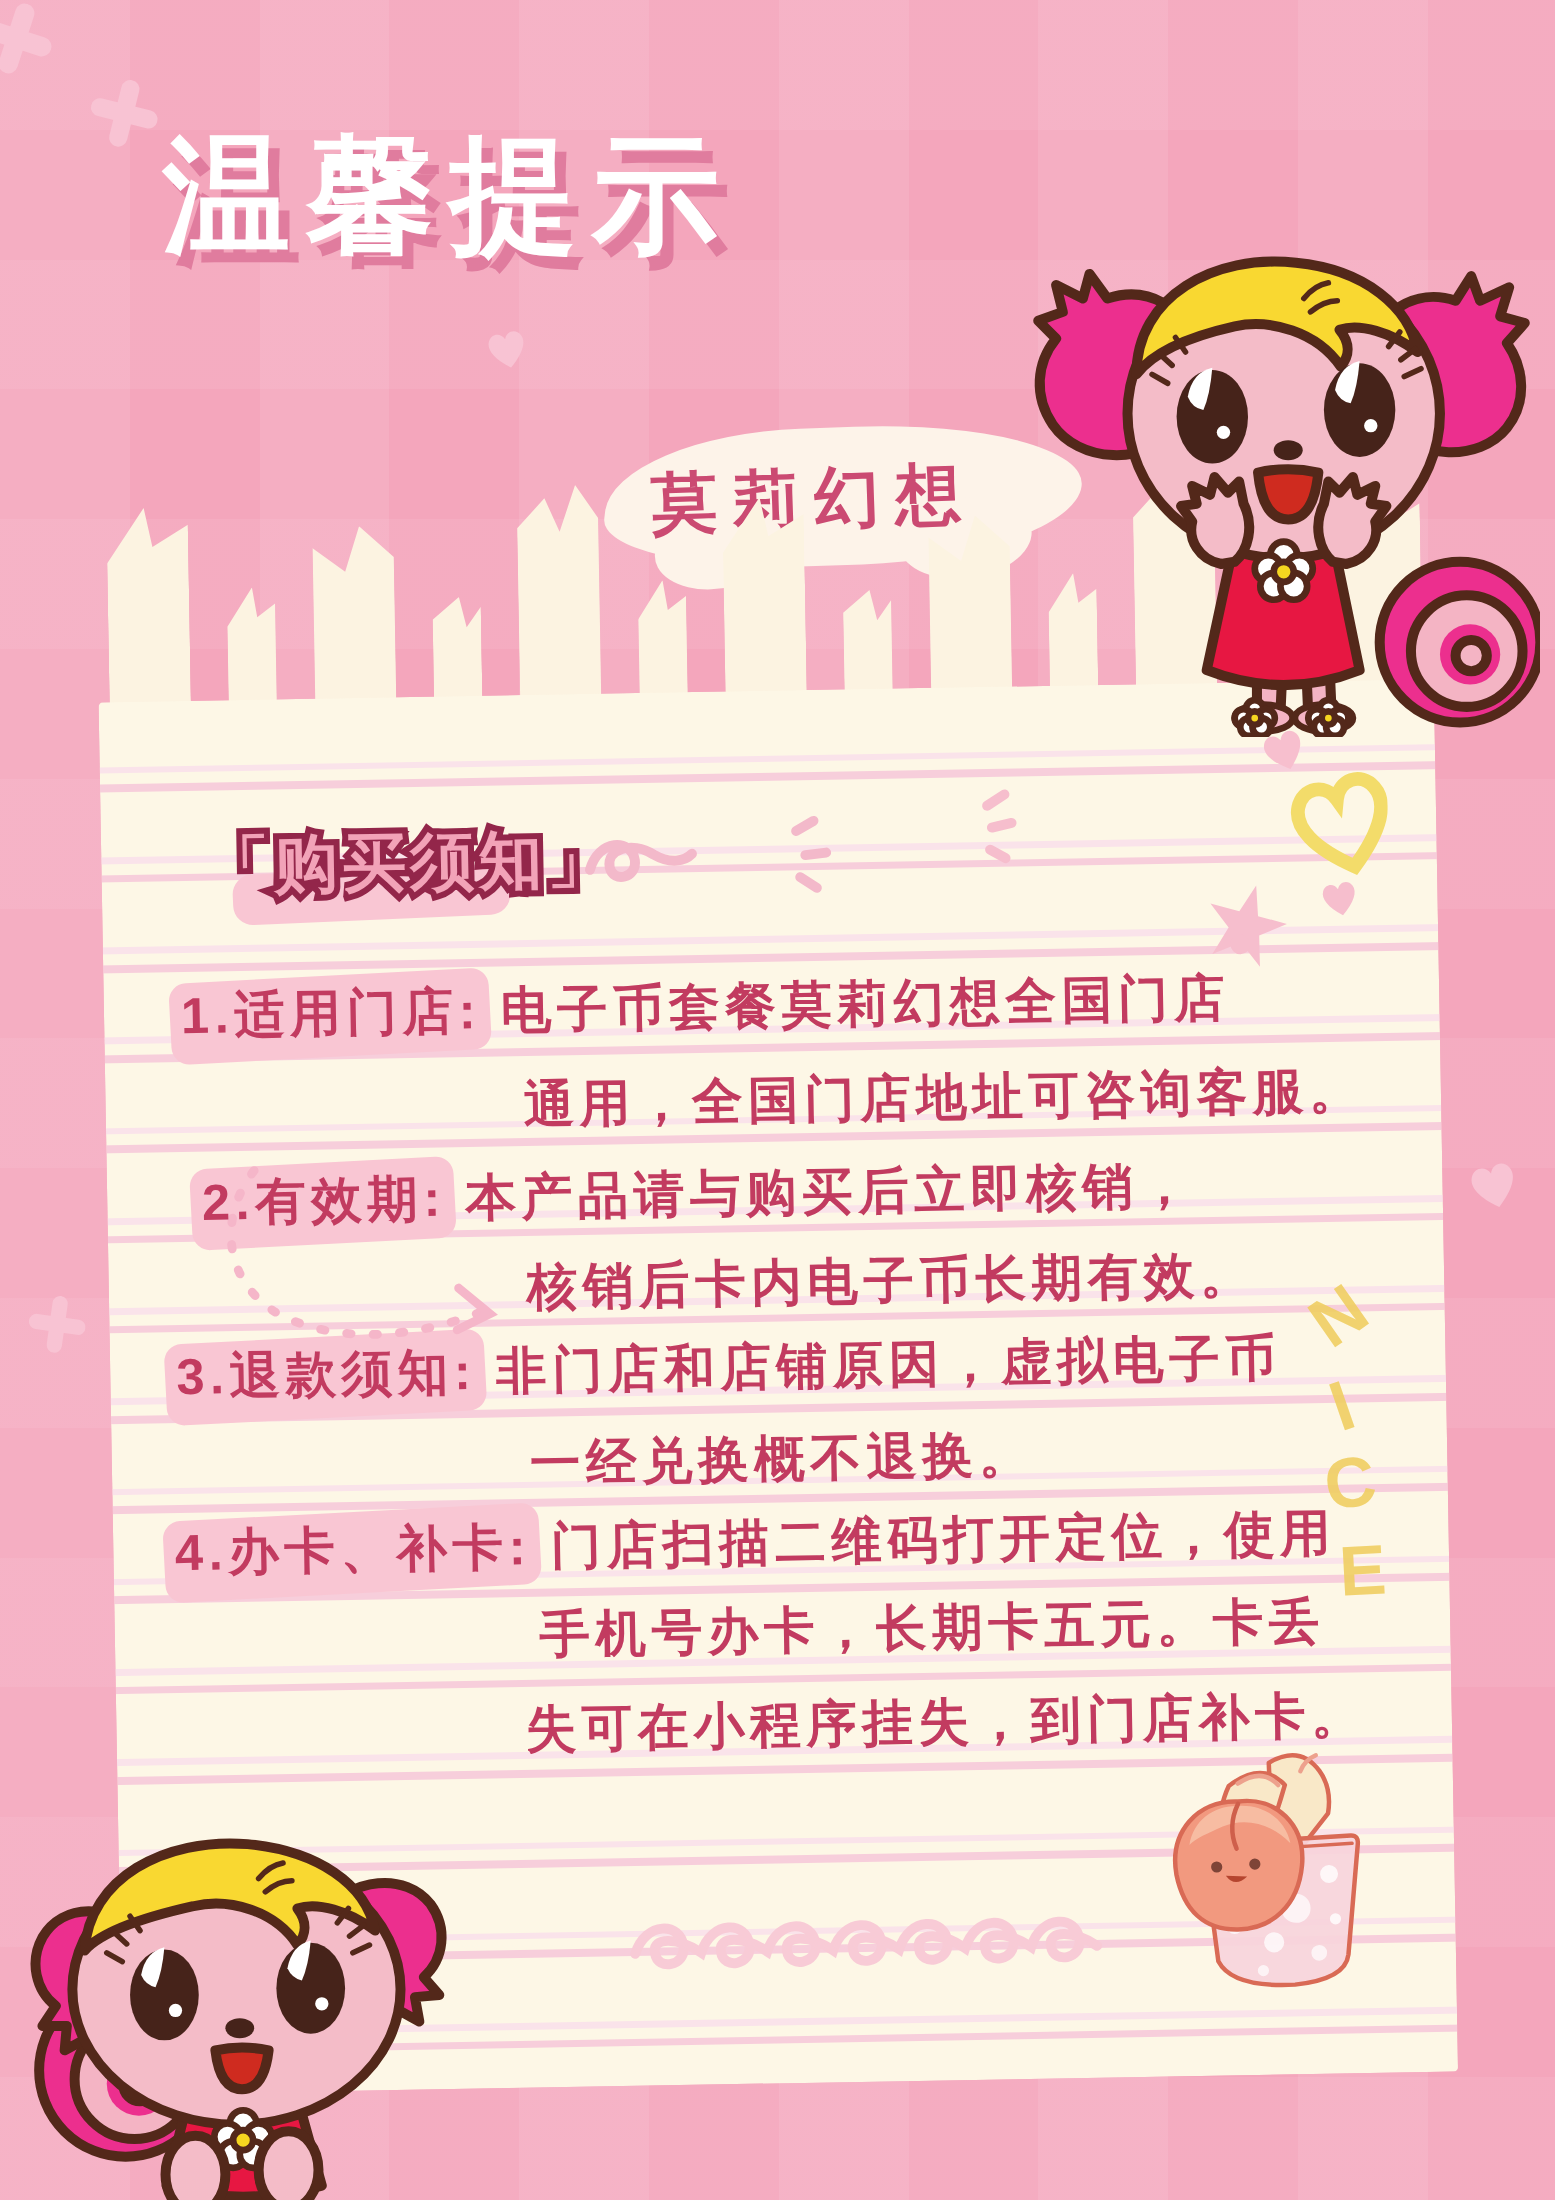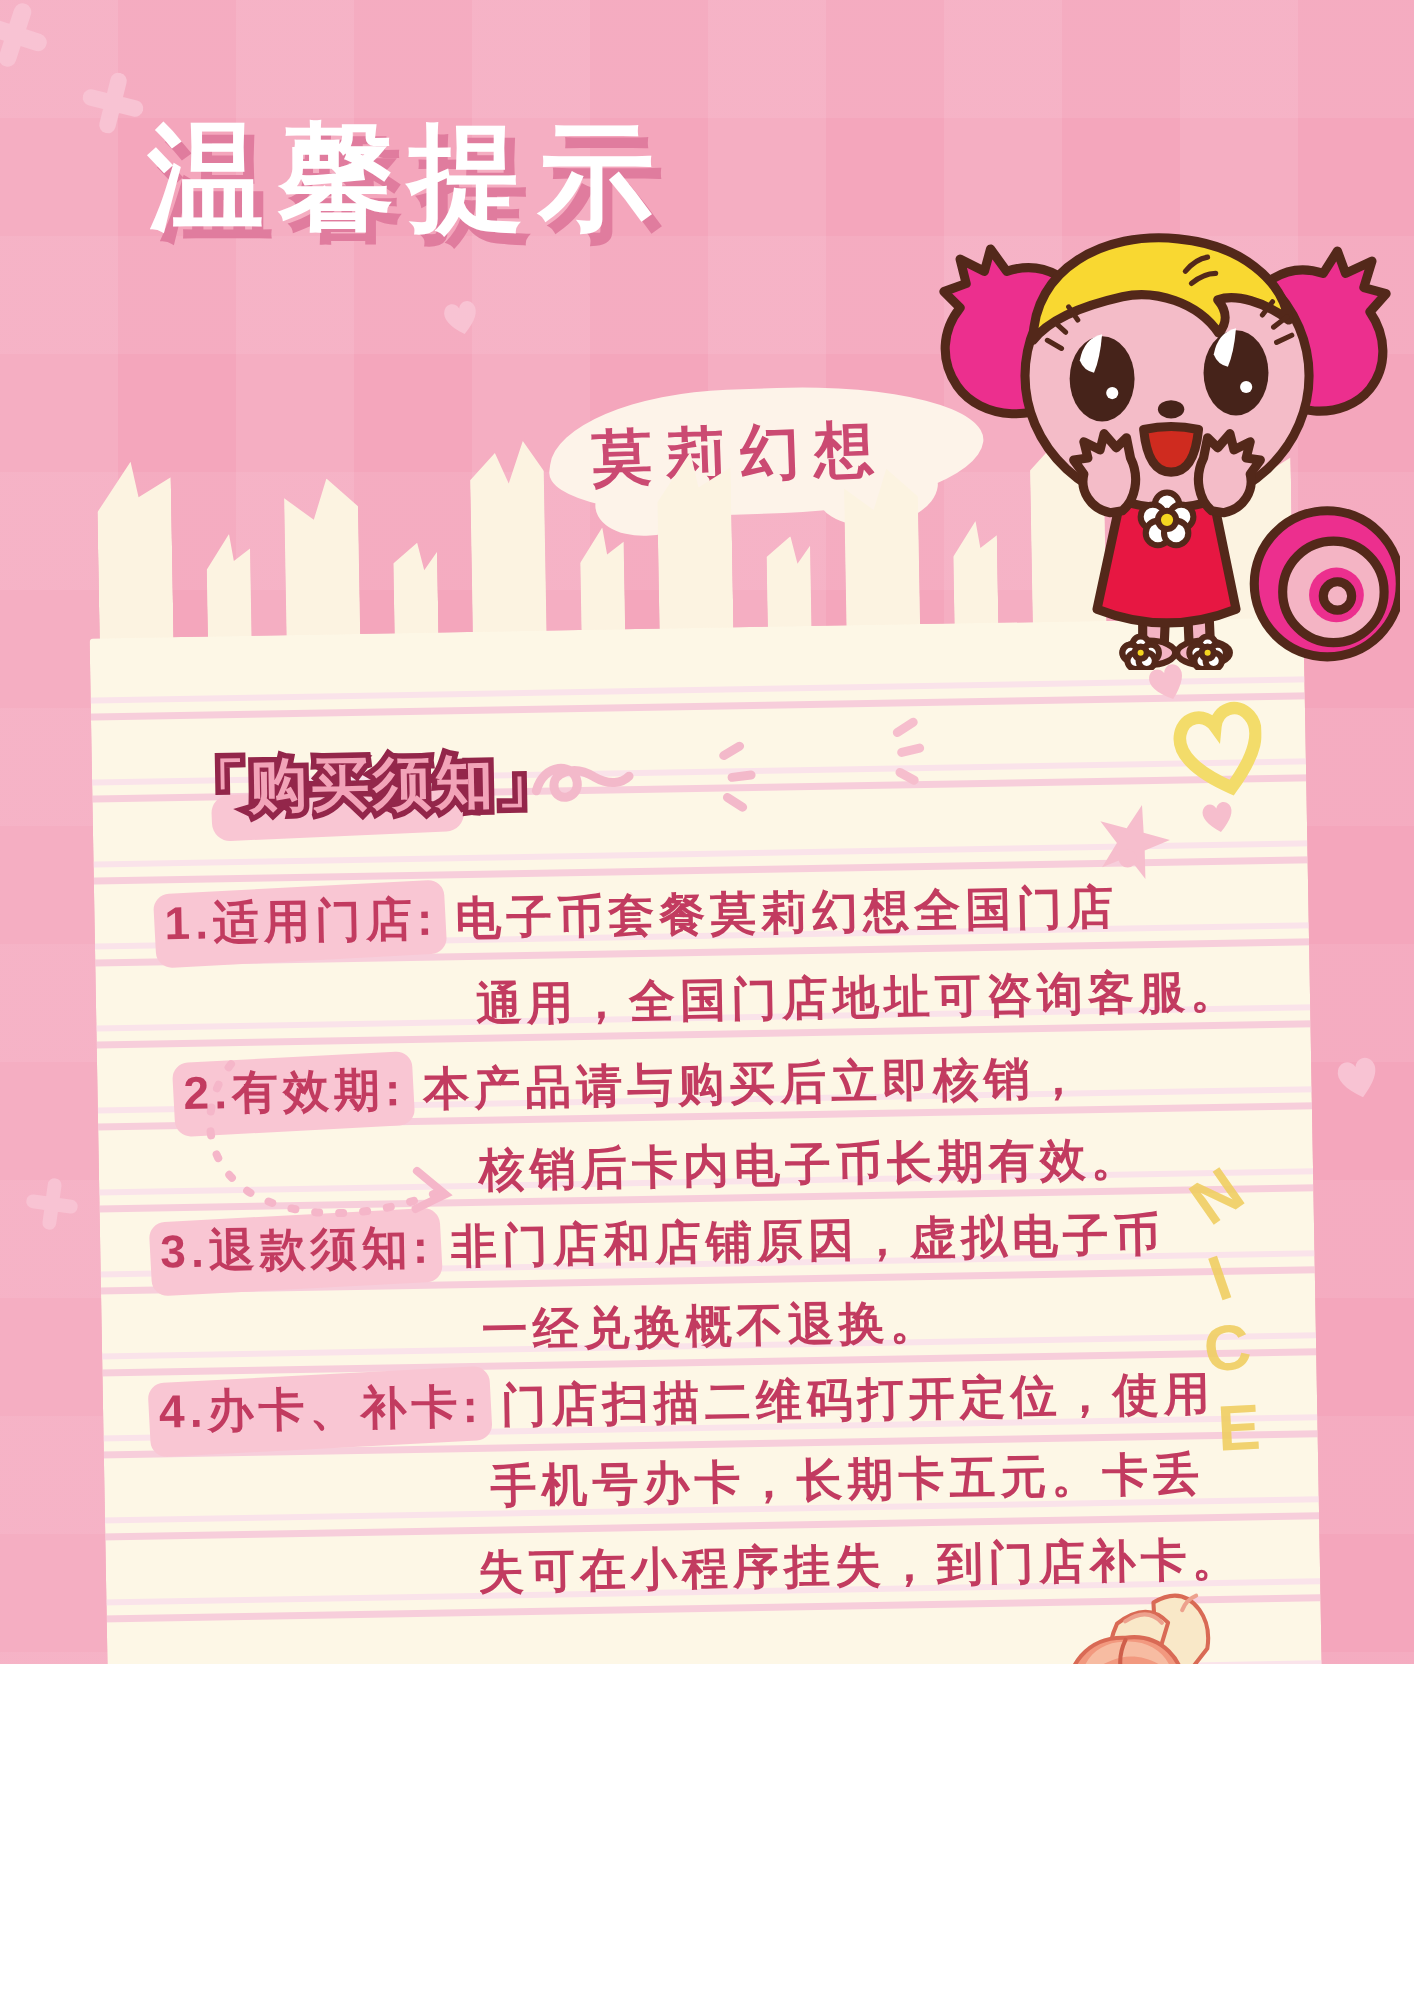--- a/index.html
+++ b/index.html
@@ -1,18 +1,18 @@
 <!DOCTYPE html>
 <html><head>
 <meta charset="utf-8">
 <style>
   html,body{margin:0;padding:0;}
   body{width:1414px;height:2000px;overflow:hidden;
        font-family:"Liberation Sans","DejaVu Sans",sans-serif;}
-  .stage{position:relative;width:1414px;height:1664px;overflow:hidden;
+  .stage{position:relative;width:1414px;height:2000px;overflow:hidden;
     background-color:#f4a6bc;
     background-image:
       repeating-linear-gradient(to right, rgba(255,255,255,.09) 0 118px, rgba(255,255,255,0) 118px 236px),
       repeating-linear-gradient(to bottom, rgba(255,255,255,.07) 0 118px, rgba(255,255,255,0) 118px 236px);
   }
   .abs{position:absolute;}
 
   
   .main-title{left:148px;top:100px;font-size:116px;font-weight:bold;color:#ffffff;
     letter-spacing:14px;white-space:nowrap;text-shadow:10px 12px 0 #e07c9e;}

